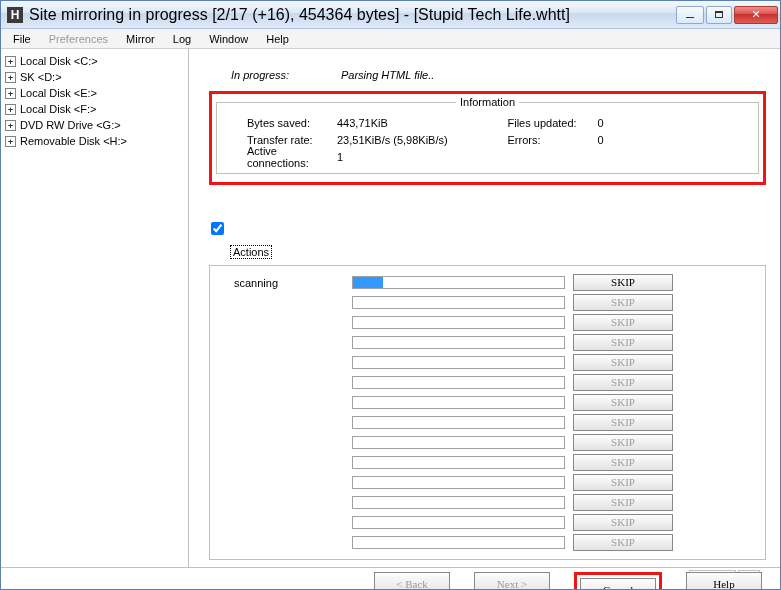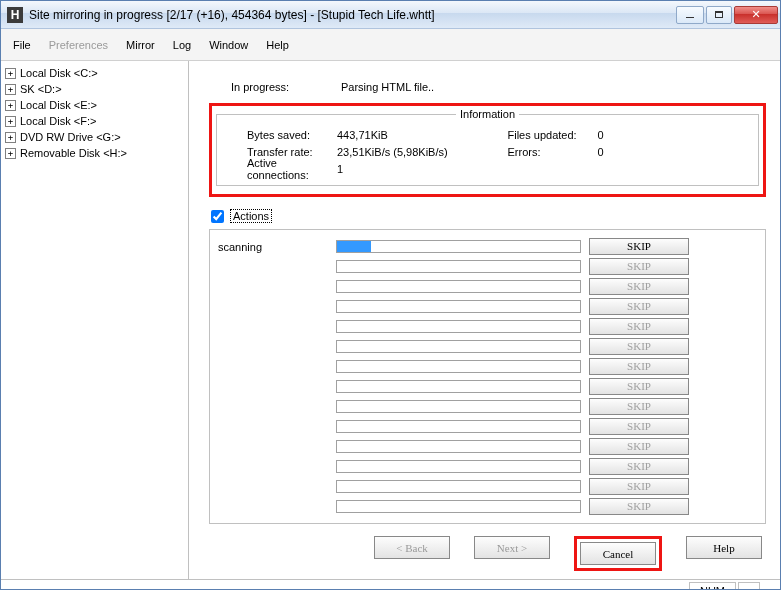--- a/index.html
+++ b/index.html
@@ -21,38 +21,38 @@
   padding: 0 2px 0 6px;
 }
 .app-icon {
   width: 16px; height: 16px;
   background: #3b3b3b;
   color: #fff;
   font: bold 12px/16px sans-serif;
   text-align: center;
   margin-right: 6px;
 }
-.title-text { color: #000; flex: 1; font-size: 12px; }
+.title-text { color: #000; flex: 1; font-size: 16px; }
 .win-btns { display: flex; gap: 2px; }
 .win-btn {
   width: 28px; height: 18px;
   border: 1px solid #8fa9c9;
   border-radius: 2px;
   background: linear-gradient(#f7fbff,#dbe9f8);
   display: flex; align-items: center; justify-content: center;
   font-size: 10px; cursor: pointer;
 }
 .win-btn.max { width: 26px; }
 .win-btn.close {
   width: 44px;
   background: linear-gradient(#f08f8a,#d9534f 45%,#c9302c 46%,#e05c57);
   border-color: #a83a36; color: #fff; font-size: 11px;
 }
 .menubar {
-  height: 32px;
+  height: 20px;
   background: #f4f4f4;
   display: flex; align-items: center;
   padding: 0 4px;
   border-bottom: 1px solid #d0d0d0;
   gap: 2px;
 }
 .menu-item { padding: 2px 8px; cursor: pointer; }
 .menu-item.disabled { color: #9a9a9a; }
 .content {
   display: flex;
@@ -72,43 +72,43 @@
   font: 9px/9px monospace;
   margin: 0 4px 0 2px;
   cursor: pointer;
 }
 .main-pane {
   flex: 1;
   padding: 8px 14px 8px 20px;
   position: relative;
   display: flex; flex-direction: column;
 }
-.prog-row { display: flex; margin: 12px 0 10px 22px; }
+.prog-row { display: flex; margin: 12px 0 10px 22px; font-style: italic; }
 .prog-lbl { width: 110px; }
 .info-box-wrap {
   border: 3px solid #ee1513;
   padding: 2px 4px 8px 4px;
   margin-bottom: 10px;
 }
 fieldset {
   border: 1px solid #c0c0c0;
   padding: 6px 10px 8px 10px;
 }
 legend { padding: 0 4px; text-align: center; }
 .info-grid { display: flex; }
 .info-col { flex: 1; }
 .info-row { display: flex; height: 17px; align-items: center; }
 .info-k { width: 110px; padding-left: 20px; }
 .actions-row { display: flex; align-items: center; margin: 2px 0 6px 2px; }
 .chk { width: 13px; height: 13px; margin-right: 6px; }
-.actions-label { border: 1px dotted #000; padding: 0 2px; }
+.actions-label { border: 1px dotted #000; padding: 0 2px; margin-top: 48px; }
 .conn-panel {
   border: 1px solid #c0c0c0;
   flex: 1;
-  padding: 8px 8px;
+  padding: 8px 24px;
   background: #fff;
   position: relative;
 }
 .conn-grid {
   display: grid;
   grid-template-columns: 110px 1fr 100px 60px;
   gap: 3px 8px;
   align-items: center;
 }
 .conn-url { font-size: 13px; }

